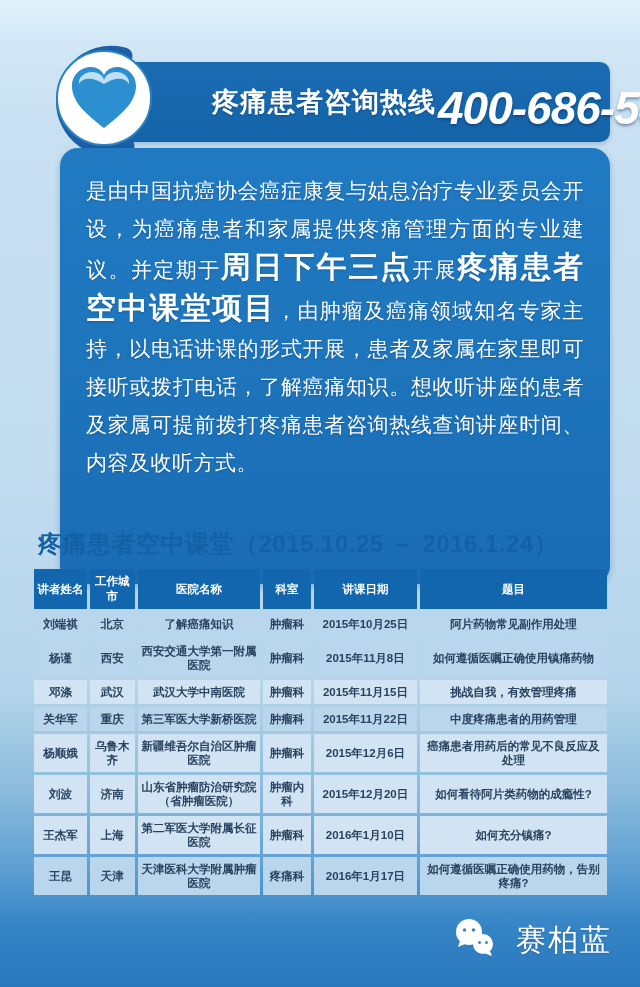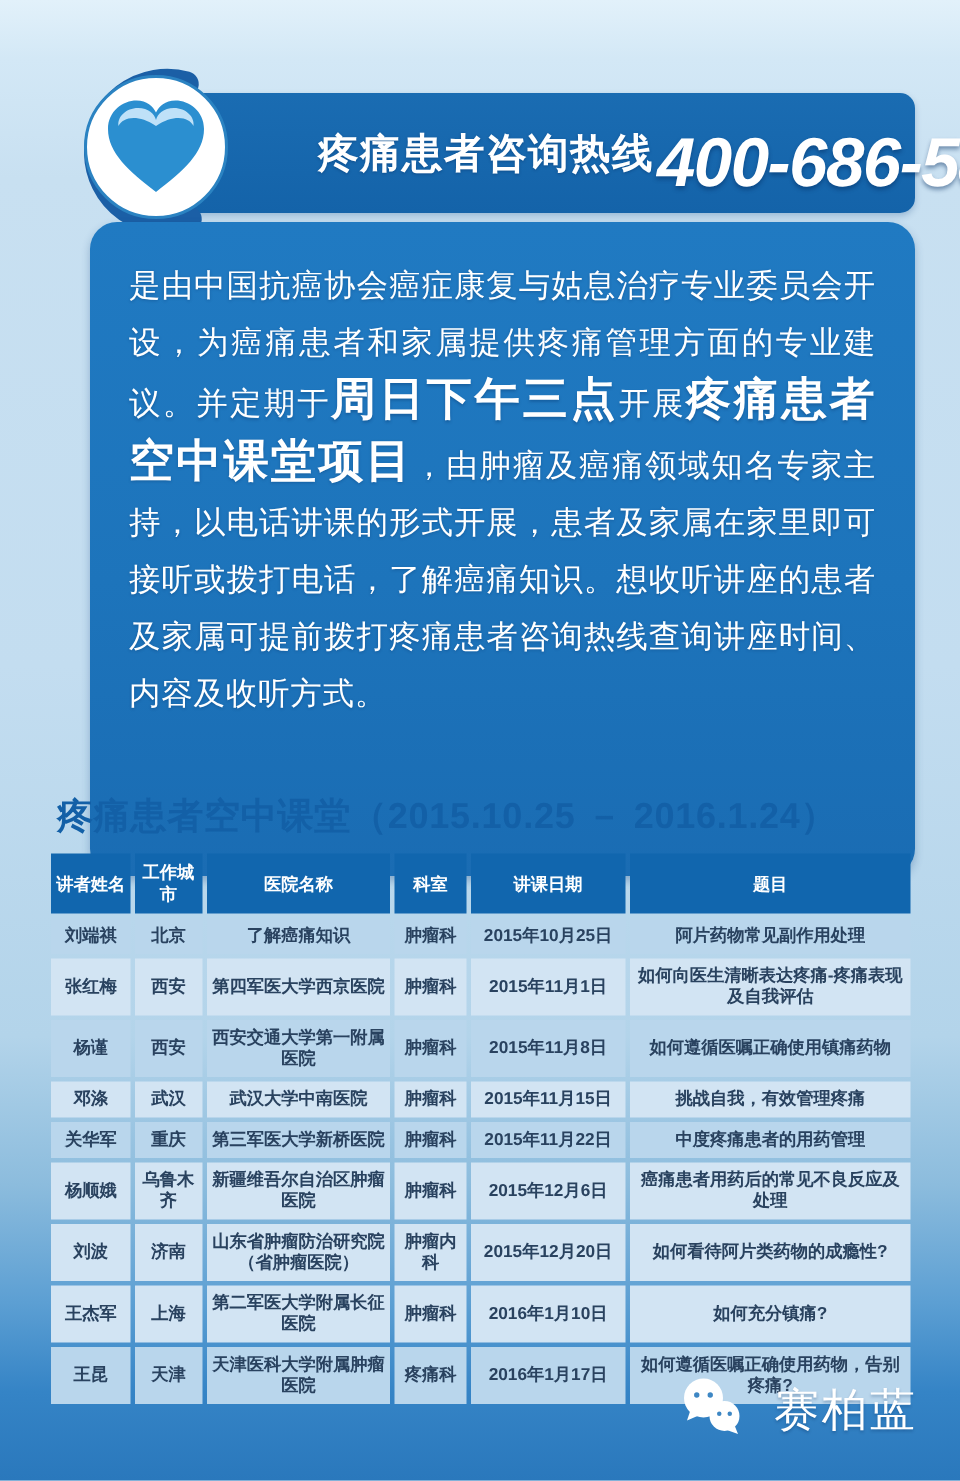--- a/index.html
+++ b/index.html
@@ -142,28 +142,20 @@
         </thead>
       <tbody id="schedule-body">
           <tr class="tint-a">
             <td>刘端祺</td>
             <td>北京</td>
             <td>了解癌痛知识</td>
             <td>肿瘤科</td>
             <td>2015年10月25日</td>
             <td>阿片药物常见副作用处理</td>
           </tr>
-          <tr class="tint-b">
-            <td>张红梅</td>
-            <td>西安</td>
-            <td>第四军医大学西京医院</td>
-            <td>肿瘤科</td>
-            <td>2015年11月1日</td>
-            <td>如何向医生清晰表达疼痛-疼痛表现及自我评估</td>
-          </tr>
           <tr class="tint-a">
             <td>杨谨</td>
             <td>西安</td>
             <td>西安交通大学第一附属医院</td>
             <td>肿瘤科</td>
             <td>2015年11月8日</td>
             <td>如何遵循医嘱正确使用镇痛药物</td>
           </tr>
           <tr class="tint-b">
             <td>邓涤</td>

